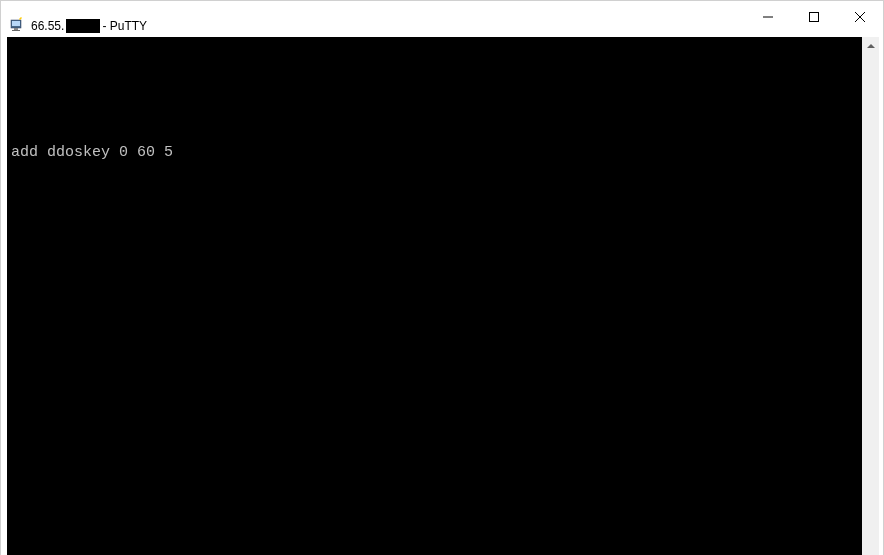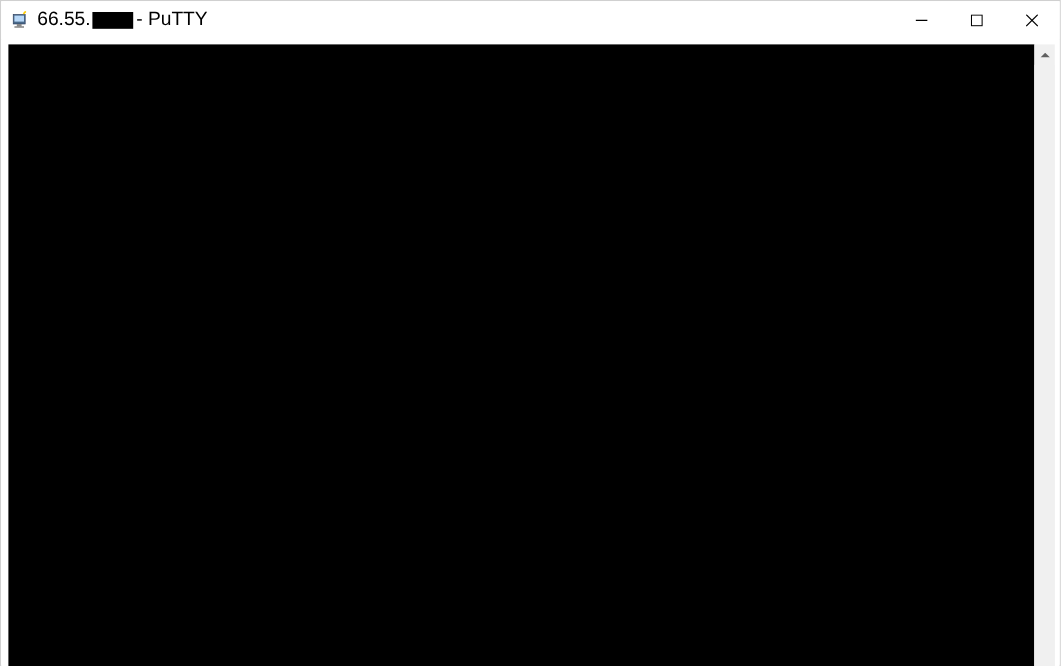--- a/index.html
+++ b/index.html
@@ -19,23 +19,23 @@
       height: 555px;
       background: #ffffff;
       display: flex;
       flex-direction: column;
       border: 1px solid #d0d0d0;
     }
     .titlebar {
       height: 32px;
       background: #ffffff;
       display: flex;
-      align-items: center;
+      align-items: flex-end;
       padding-left: 8px;
-      font-size: 16px;
+      font-size: 12px;
       color: #000000;
     }
     .titlebar-icon {
       width: 16px;
       height: 16px;
       margin-right: 6px;
       flex-shrink: 0;
     }
     .title-text {
       flex: 0 0 auto;
@@ -148,20 +148,21 @@
             <line x1="0" y1="0" x2="10" y2="10" stroke="#000" stroke-width="1"></line>
             <line x1="10" y1="0" x2="0" y2="10" stroke="#000" stroke-width="1"></line>
           </svg>
       </div>
     </div>
   </div>
 
   <div class="client-area">
     <div class="terminal">
       <div class="terminal-line"></div>
+      <div class="terminal-line">add ddoskey 0 60 5</div>
       <div class="terminal-line"></div>
       <div class="terminal-line"></div>
       <div class="terminal-line"></div>
       <div class="terminal-line"></div>
       
       
       
       
       
       

